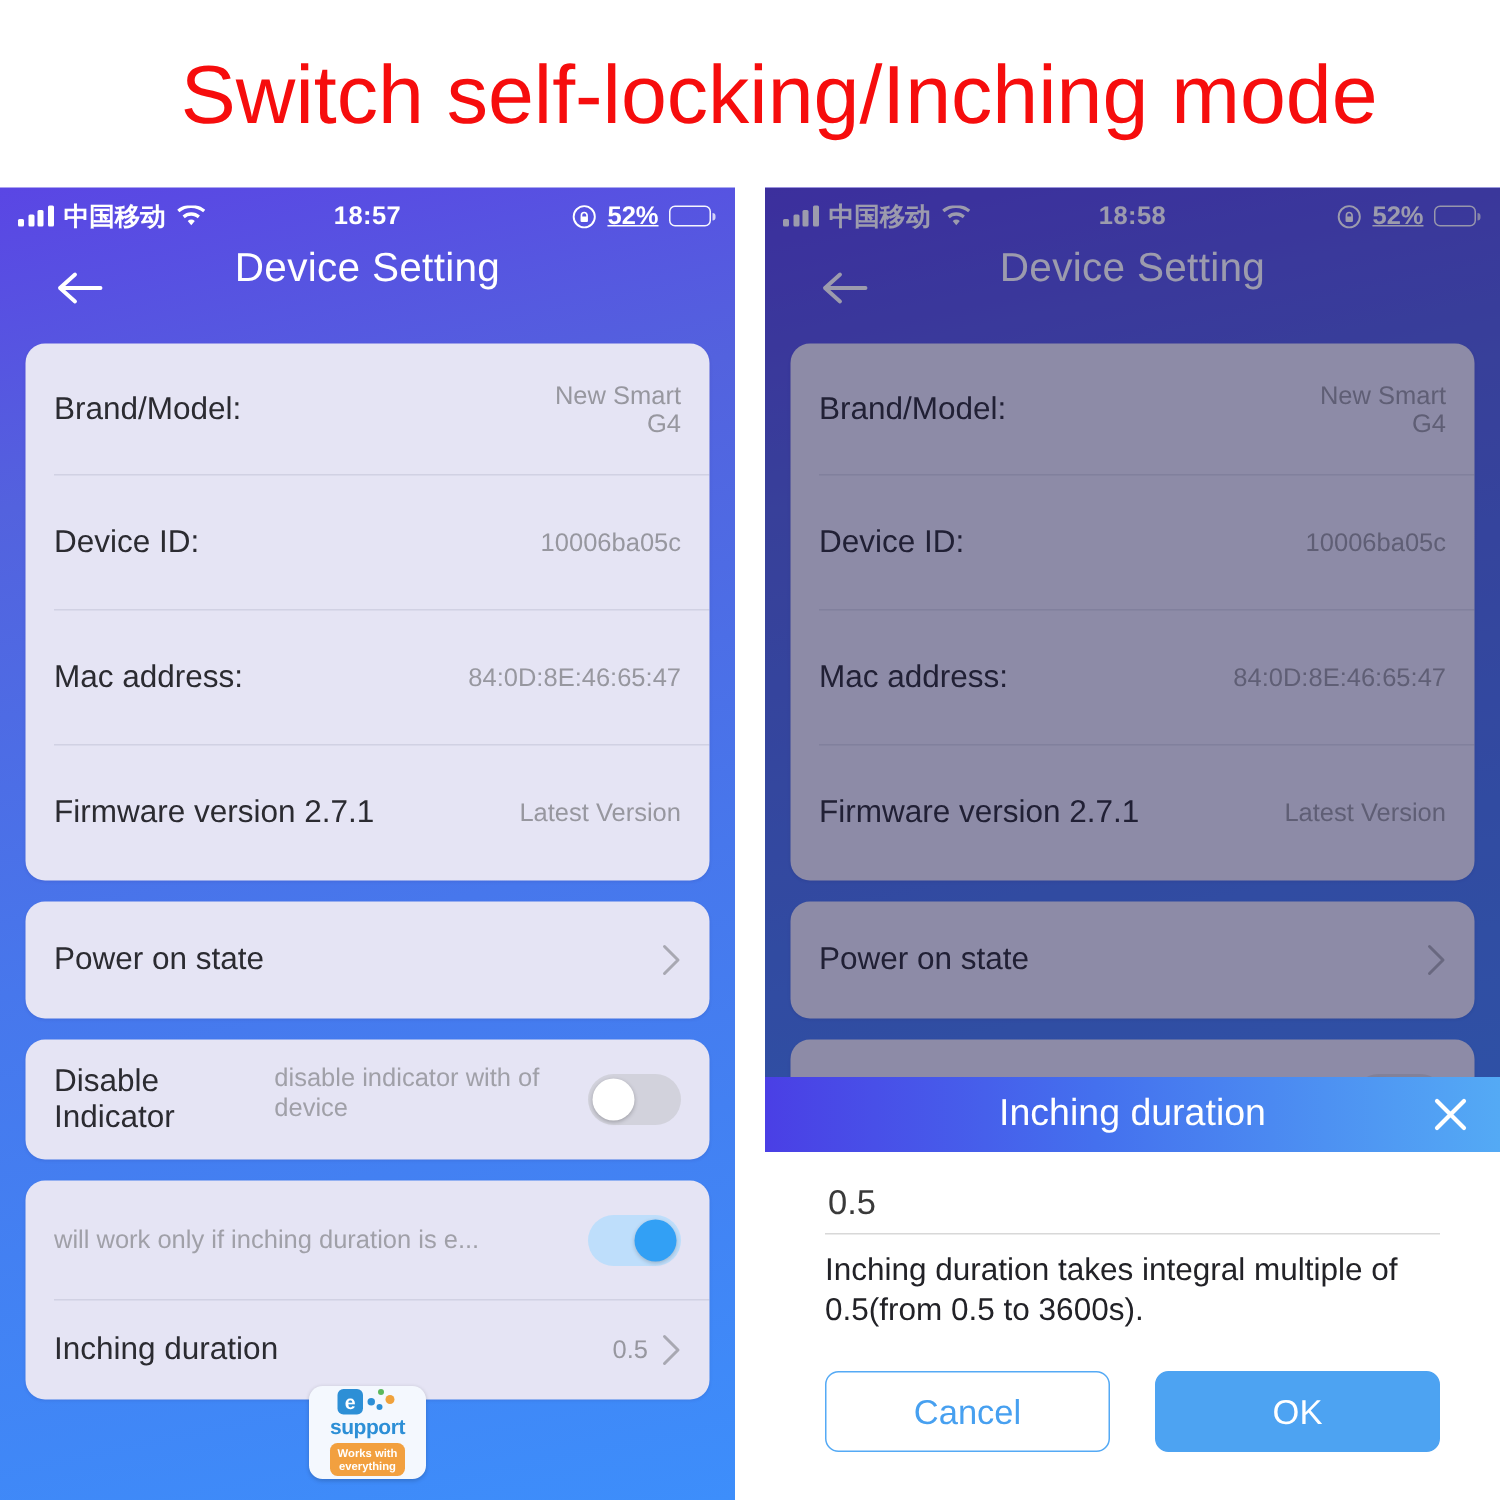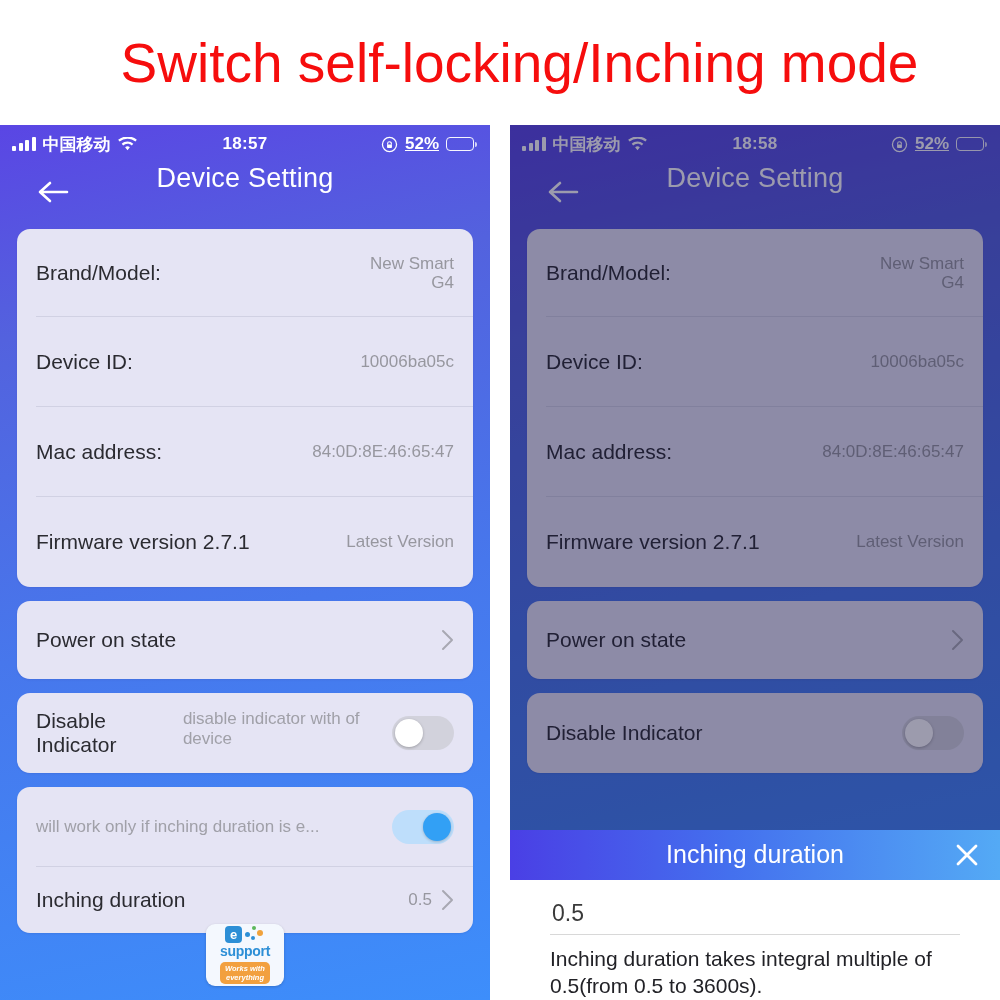--- a/index.html
+++ b/index.html
@@ -188,21 +188,21 @@
   .d2 { width:4px;height:4px; background:#5CB85C; left:7px; top:0px; }
   .d3 { width:6px;height:6px; background:#F0A23C; left:12px; top:4px; }
   .d4 { width:4px;height:4px; background:#2D8FD6; left:6px; top:10px; }
   .badge-word {
     color:#2D8FD6; font-size:14px; font-weight:bold; letter-spacing:-0.3px;
     margin-top:-1px;
   }
   .badge-pill {
     background:#F2A03F; border-radius:5px;
     padding:2px 5px; margin-top:2px;
-    color:#ffffff; font-size:7.5px; font-style:italic; font-weight:bold;
+    color:#ffffff; font-size:7.5px; font-weight:bold;
     text-align:center; line-height:1.25;
   }
 
   
   .dialog {
     position:absolute; left:0; right:0; bottom:0;
     z-index:60;
     background:#ffffff;
   }
   .dialog-header {
@@ -476,15 +476,19 @@
         <div class="dialog-close">
           <svg viewBox="0 0 30 30">
               <path d="M6 6 L24 24 M24 6 L6 24" fill="none" stroke="#fff" stroke-width="2.8" stroke-linecap="round"></path>
             </svg>
         </div>
       </div>
       <div class="dialog-body">
         <input class="dlg-input" type="text" value="0.5" style="">
         <div class="dlg-hint">Inching duration takes integral multiple of 0.5(from 0.5 to 3600s).</div>
       </div>
+      <div class="dialog-actions">
+        <div class="btn btn-cancel">Cancel</div>
+        <div class="btn btn-ok">OK</div>
+      </div>
     </div>
   </div>
 </div>
 
 </body></html>

